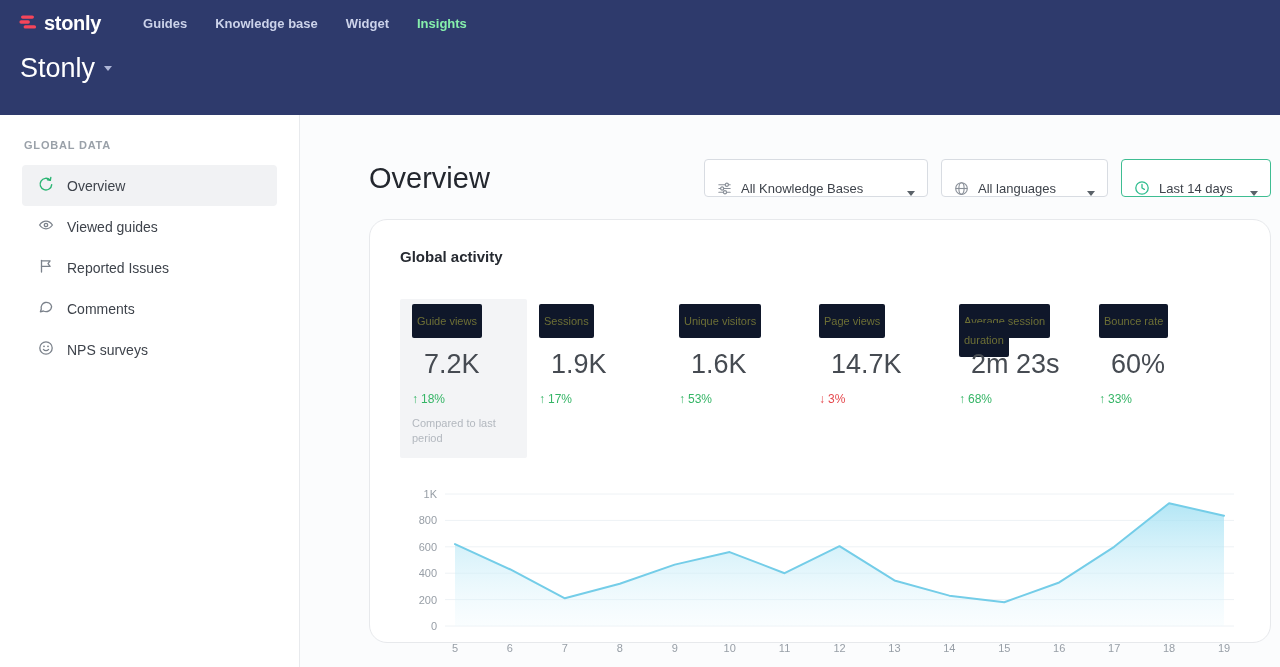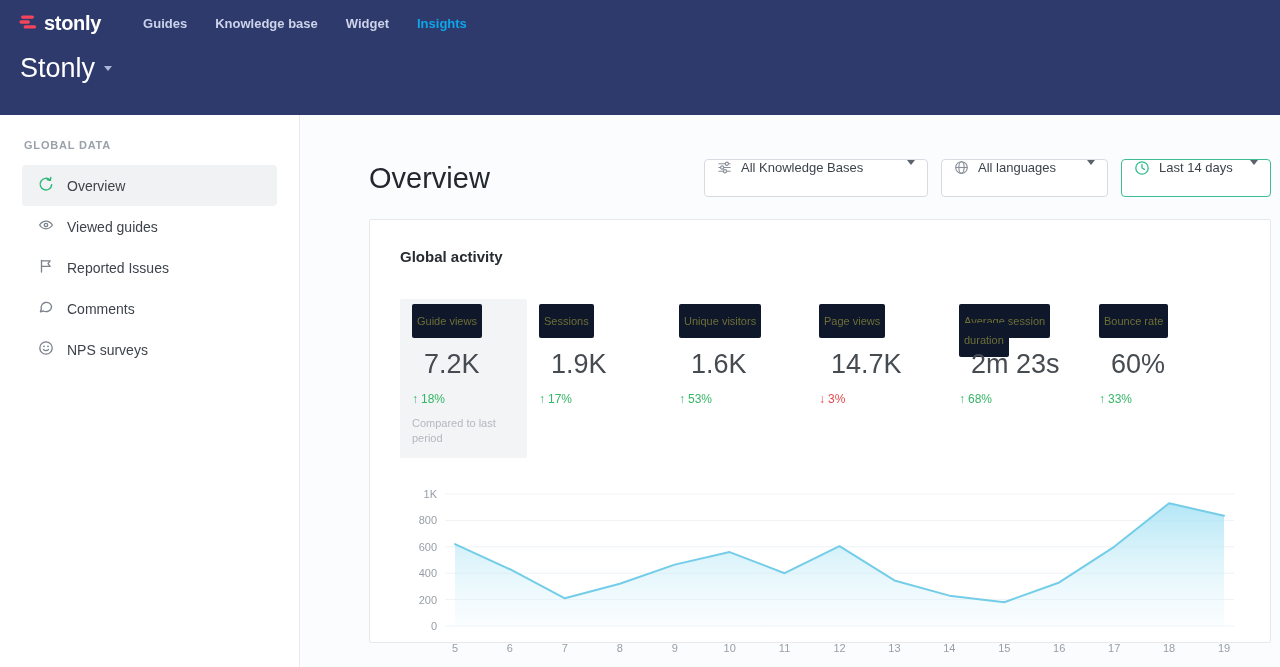--- a/index.html
+++ b/index.html
@@ -10,50 +10,50 @@
     background:#fbfcfd; color:#3e434b;
   }
 
   
   .topbar { height:115px; background:#2e3a6c; color:#fff; padding:0 18px; }
   .topbar-row1 { display:flex; align-items:center; padding-top:10px; }
   .brand { display:flex; align-items:center; gap:6px; cursor:pointer; }
   .brand-text { font-size:20px; font-weight:700; letter-spacing:-0.3px; }
   .topnav { display:flex; align-items:center; margin-left:28px; }
   .topnav-item { font-size:13px; color:#ccd3ea; margin:0 14px; cursor:pointer; padding:6px 0;font-weight:bold; }
-  .topnav-item.active { color:#0ea5e9; font-weight:700; }
+  .topnav-item.active { color:#86efac; font-weight:700; }
   .workspace { display:flex; align-items:center; gap:9px; margin-top:16px; padding-left:2px; cursor:pointer; }
   .workspace-name { font-size:27px; font-weight:400; color:#fff; }
   .chev { width:0; height:0; border-left:4px solid transparent; border-right:4px solid transparent; border-top:5px solid #aeb6d6; }
 
   
   .page-body { display:flex; height:552px; }
 
   
   .sidebar { width:300px; background:#fff; border-right:1px solid #e8eaed; padding-top:24px; flex-shrink:0; }
   .side-section { font-size:11px; font-weight:700; letter-spacing:0.8px; color:#9aa1a9; margin:0 0 14px 24px; }
   .side-item { display:flex; align-items:center; gap:13px; height:41px; margin:0 22px; padding:0 16px; border-radius:4px; font-size:14px; color:#3e434b; cursor:pointer; }
   .side-item.active { background:#f1f2f4; }
   .side-item svg { flex-shrink:0; }
 
   
   .main { flex:1; padding:44px 10px 0 69px; }
   .main-header { display:flex; align-items:center; justify-content:space-between; margin-bottom:22px; }
   .page-title { font-size:29px; font-weight:400; color:#23272e; }
   .filters { display:flex; gap:13px; align-items:center; }
-  .filter-btn { display:flex; align-items:flex-start; height:38px; padding:0 12px; background:#fff; border:1px solid #d8dce2; border-radius:4px; font-size:13px; color:#3e434b; cursor:pointer; }
+  .filter-btn { display:flex; align-items:flex-end; height:38px; padding:0 12px; background:#fff; border:1px solid #d8dce2; border-radius:4px; font-size:13px; color:#3e434b; cursor:pointer; }
   .filter-btn .f-icon { display:flex; margin-right:9px; }
   .filter-btn .f-label { flex:1; text-align:left; }
   .f-kb { width:224px; }
   .f-lang { width:167px; }
   .f-date { width:150px; border:1px solid #3ebd92; }
   .filter-btn .chev { border-top-color:#5b6269; margin-left:8px; }
 
   
-  .card { background:#fff; border:1px solid #e7e9ec; border-radius:2px; padding:28px 30px 14px; height:424px; }
+  .card { background:#fff; border:1px solid #e7e9ec; border-radius:18px; padding:28px 30px 14px; height:424px; }
   .card-title { font-size:15px; font-weight:700; color:#262a31; }
 
   .metrics { display:flex; margin-top:34px; }
   .metric { width:140px; padding-top:12px; cursor:pointer; }
   .metric.selected { width:127px; background:#f3f4f6; padding:12px; margin-right:12px; border-radius:2px; }
   .metric-label-wrap { height:36px; width:114px; line-height:17px; }
   .metric.selected .metric-label-wrap { width:103px; }
   .hl { display:inline; background:#0f172a; color:#6d6f35; font-size:11px; padding:11px 5px; border-radius:2px;
         -webkit-box-decoration-break:clone; box-decoration-break:clone; }
   .metric-value { font-size:27px; color:#464b52; margin-top:2px;margin-left:12px; }

